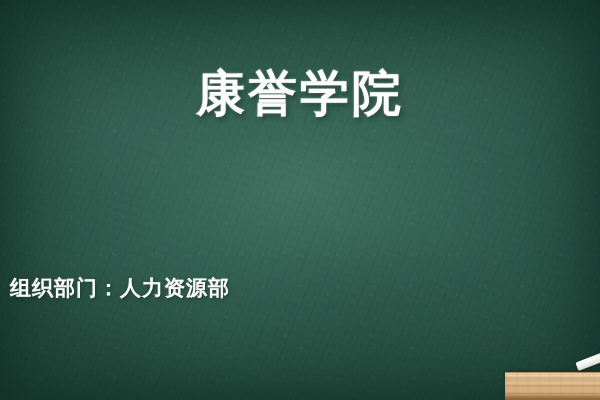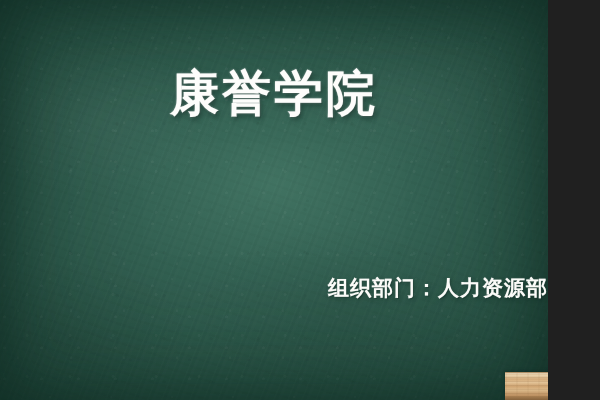--- a/index.html
+++ b/index.html
@@ -3,21 +3,21 @@
 <meta charset="utf-8">
 <title>Slide</title>
 <style>
   html, body {
     margin: 0;
     padding: 0;
     background: #202020;
   }
   .slide {
     position: relative;
-    width: 548px;
+    width: 600px;
     height: 400px;
     overflow: hidden;
     font-family: Liberation Serif, serif;
     background-color: #2b5547;
     background-image:
       radial-gradient(ellipse 78% 72% at 50% 46%,
         rgba(66,116,99,0.95) 0%,
         rgba(55,103,88,0.72) 34%,
         rgba(40,82,69,0.30) 66%,
         rgba(22,56,45,0.55) 100%);
@@ -93,32 +93,33 @@
   }
   .title-line.line2 {
     letter-spacing: 2px;
   }
 
   .subtitle {
     position: absolute;
     left: 0;
     right: 0;
     top: 274px;
-    text-align: right;
+    text-align: left;
     z-index: 5;
     color: #fbfbf8;
     font-weight: bold;
     font-size: 21px;
     line-height: 28px;
     letter-spacing: 1px;
     white-space: nowrap;
     text-shadow:
       0 0 1px rgba(255,255,255,0.45),
       1px 1px 0 rgba(18,48,39,0.50),
       1px 2px 4px rgba(10,32,26,0.40);
+    padding-left: 10px;
   }
 
   
   .chalk-ledge {
     position: absolute;
     left: 505px;
     top: 372px;
     width: 95px;
     height: 28px;
     z-index: 6;

